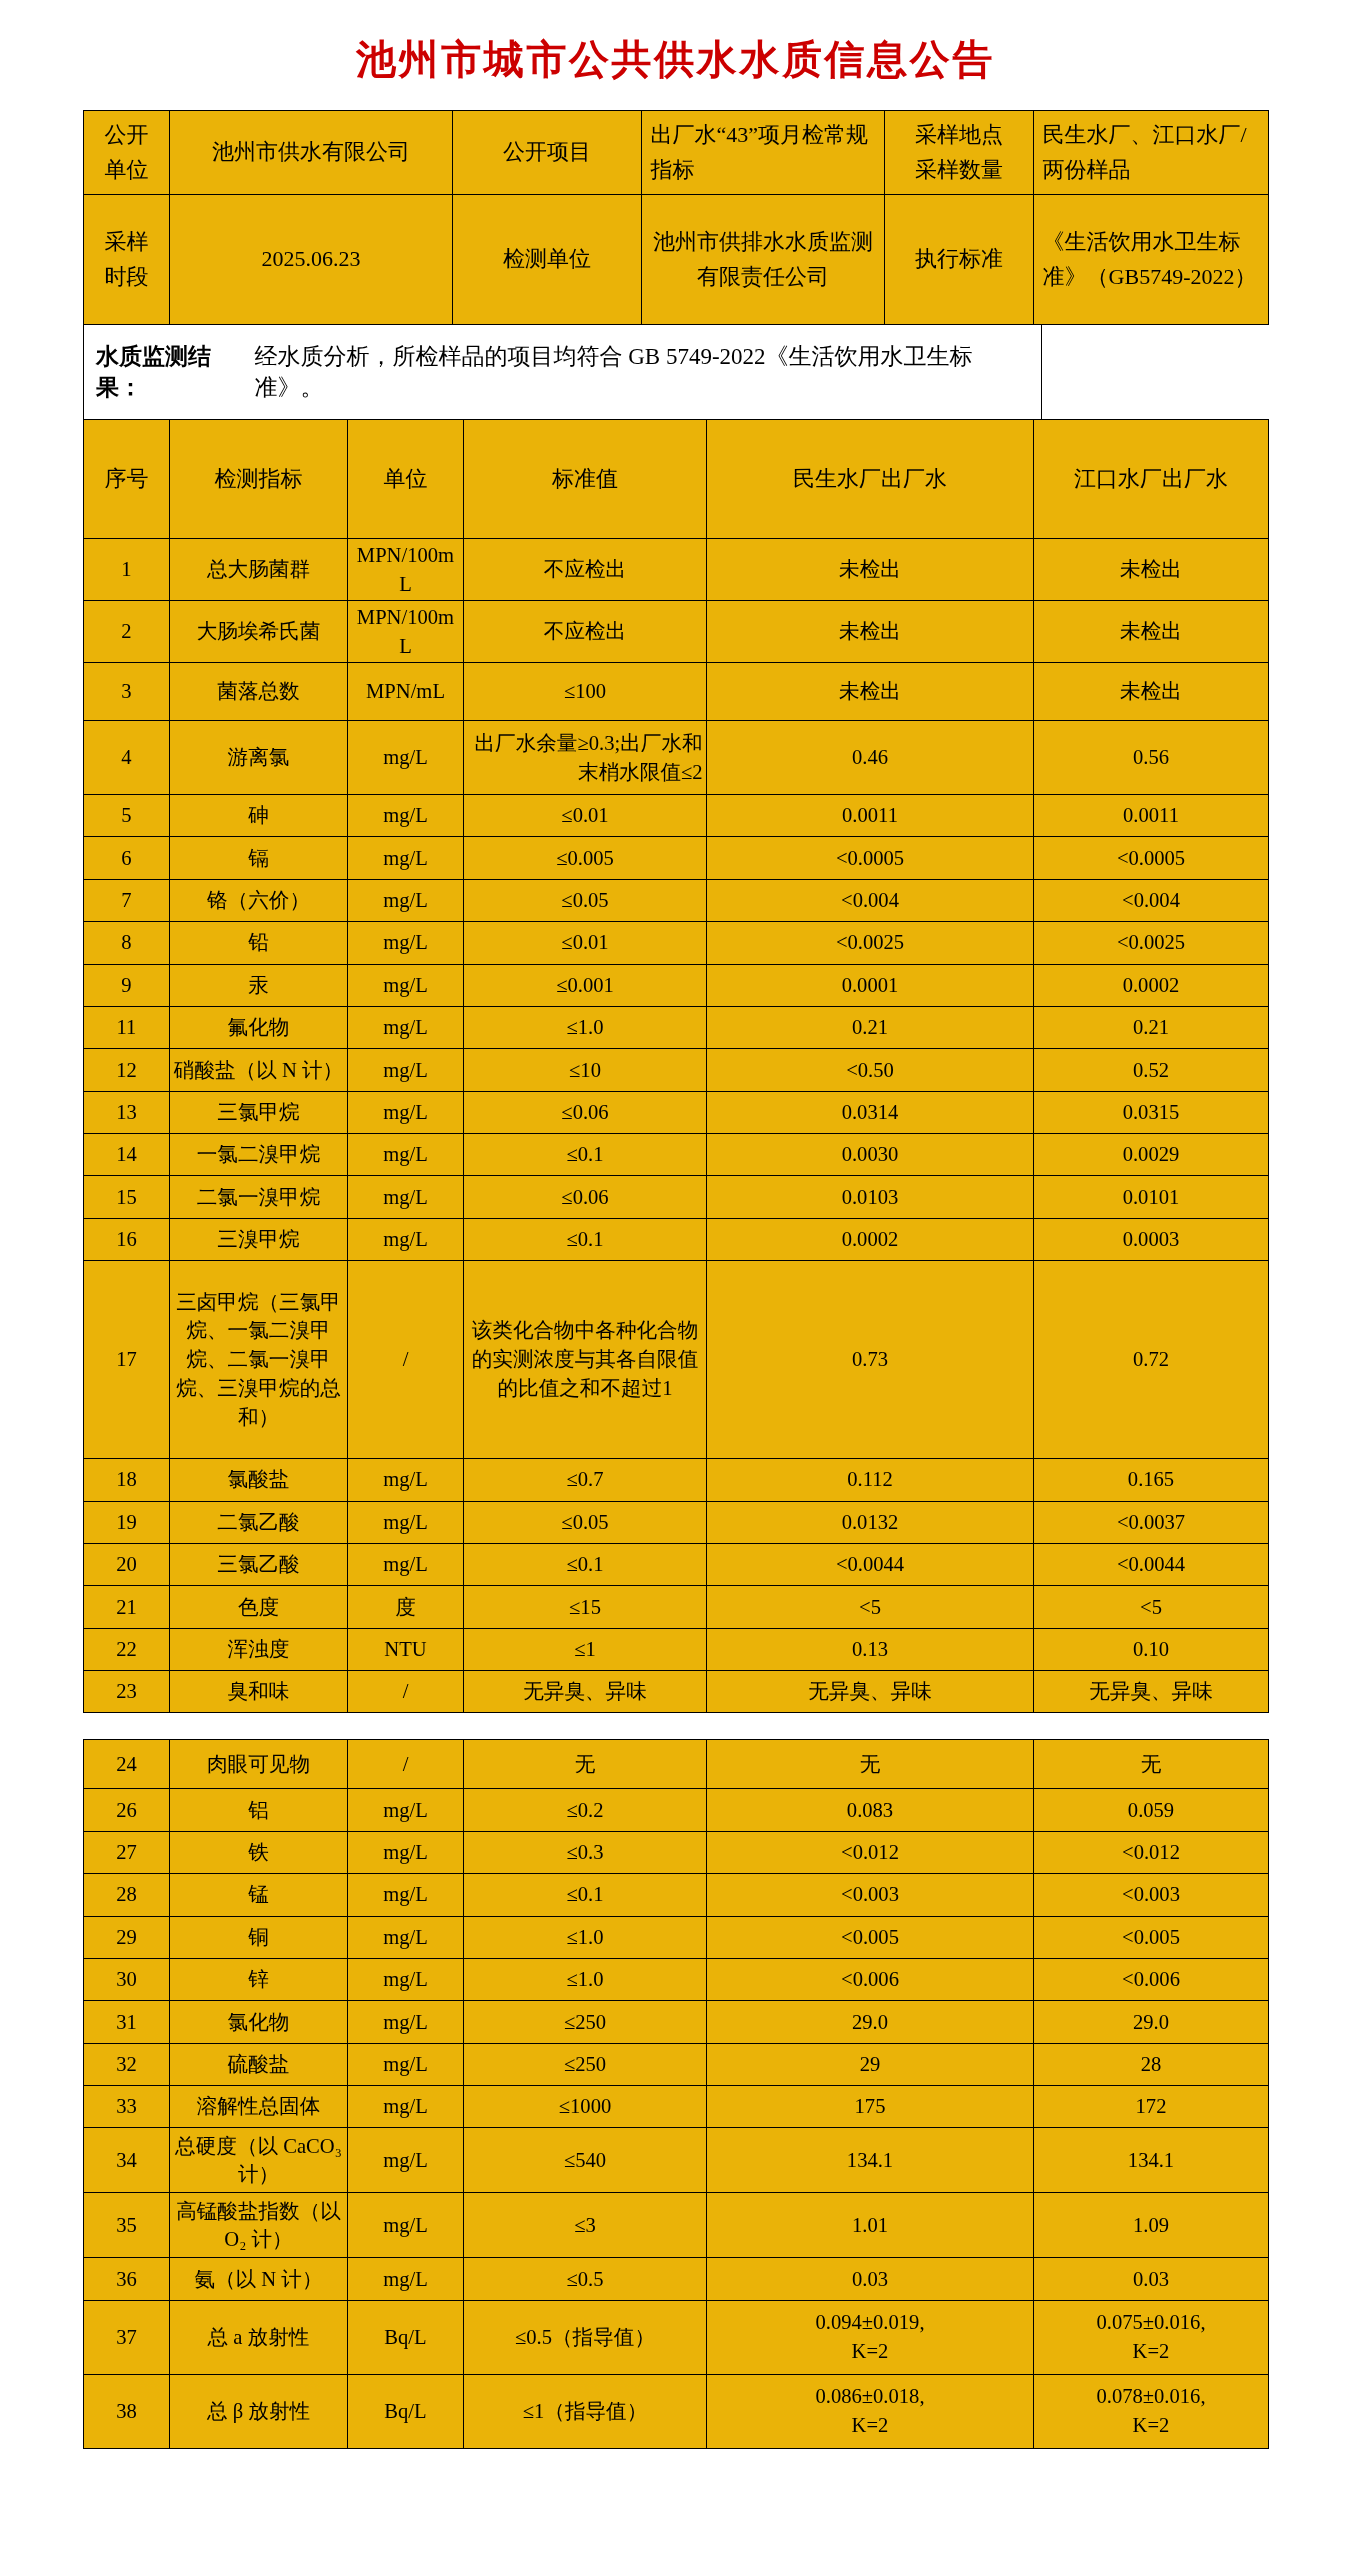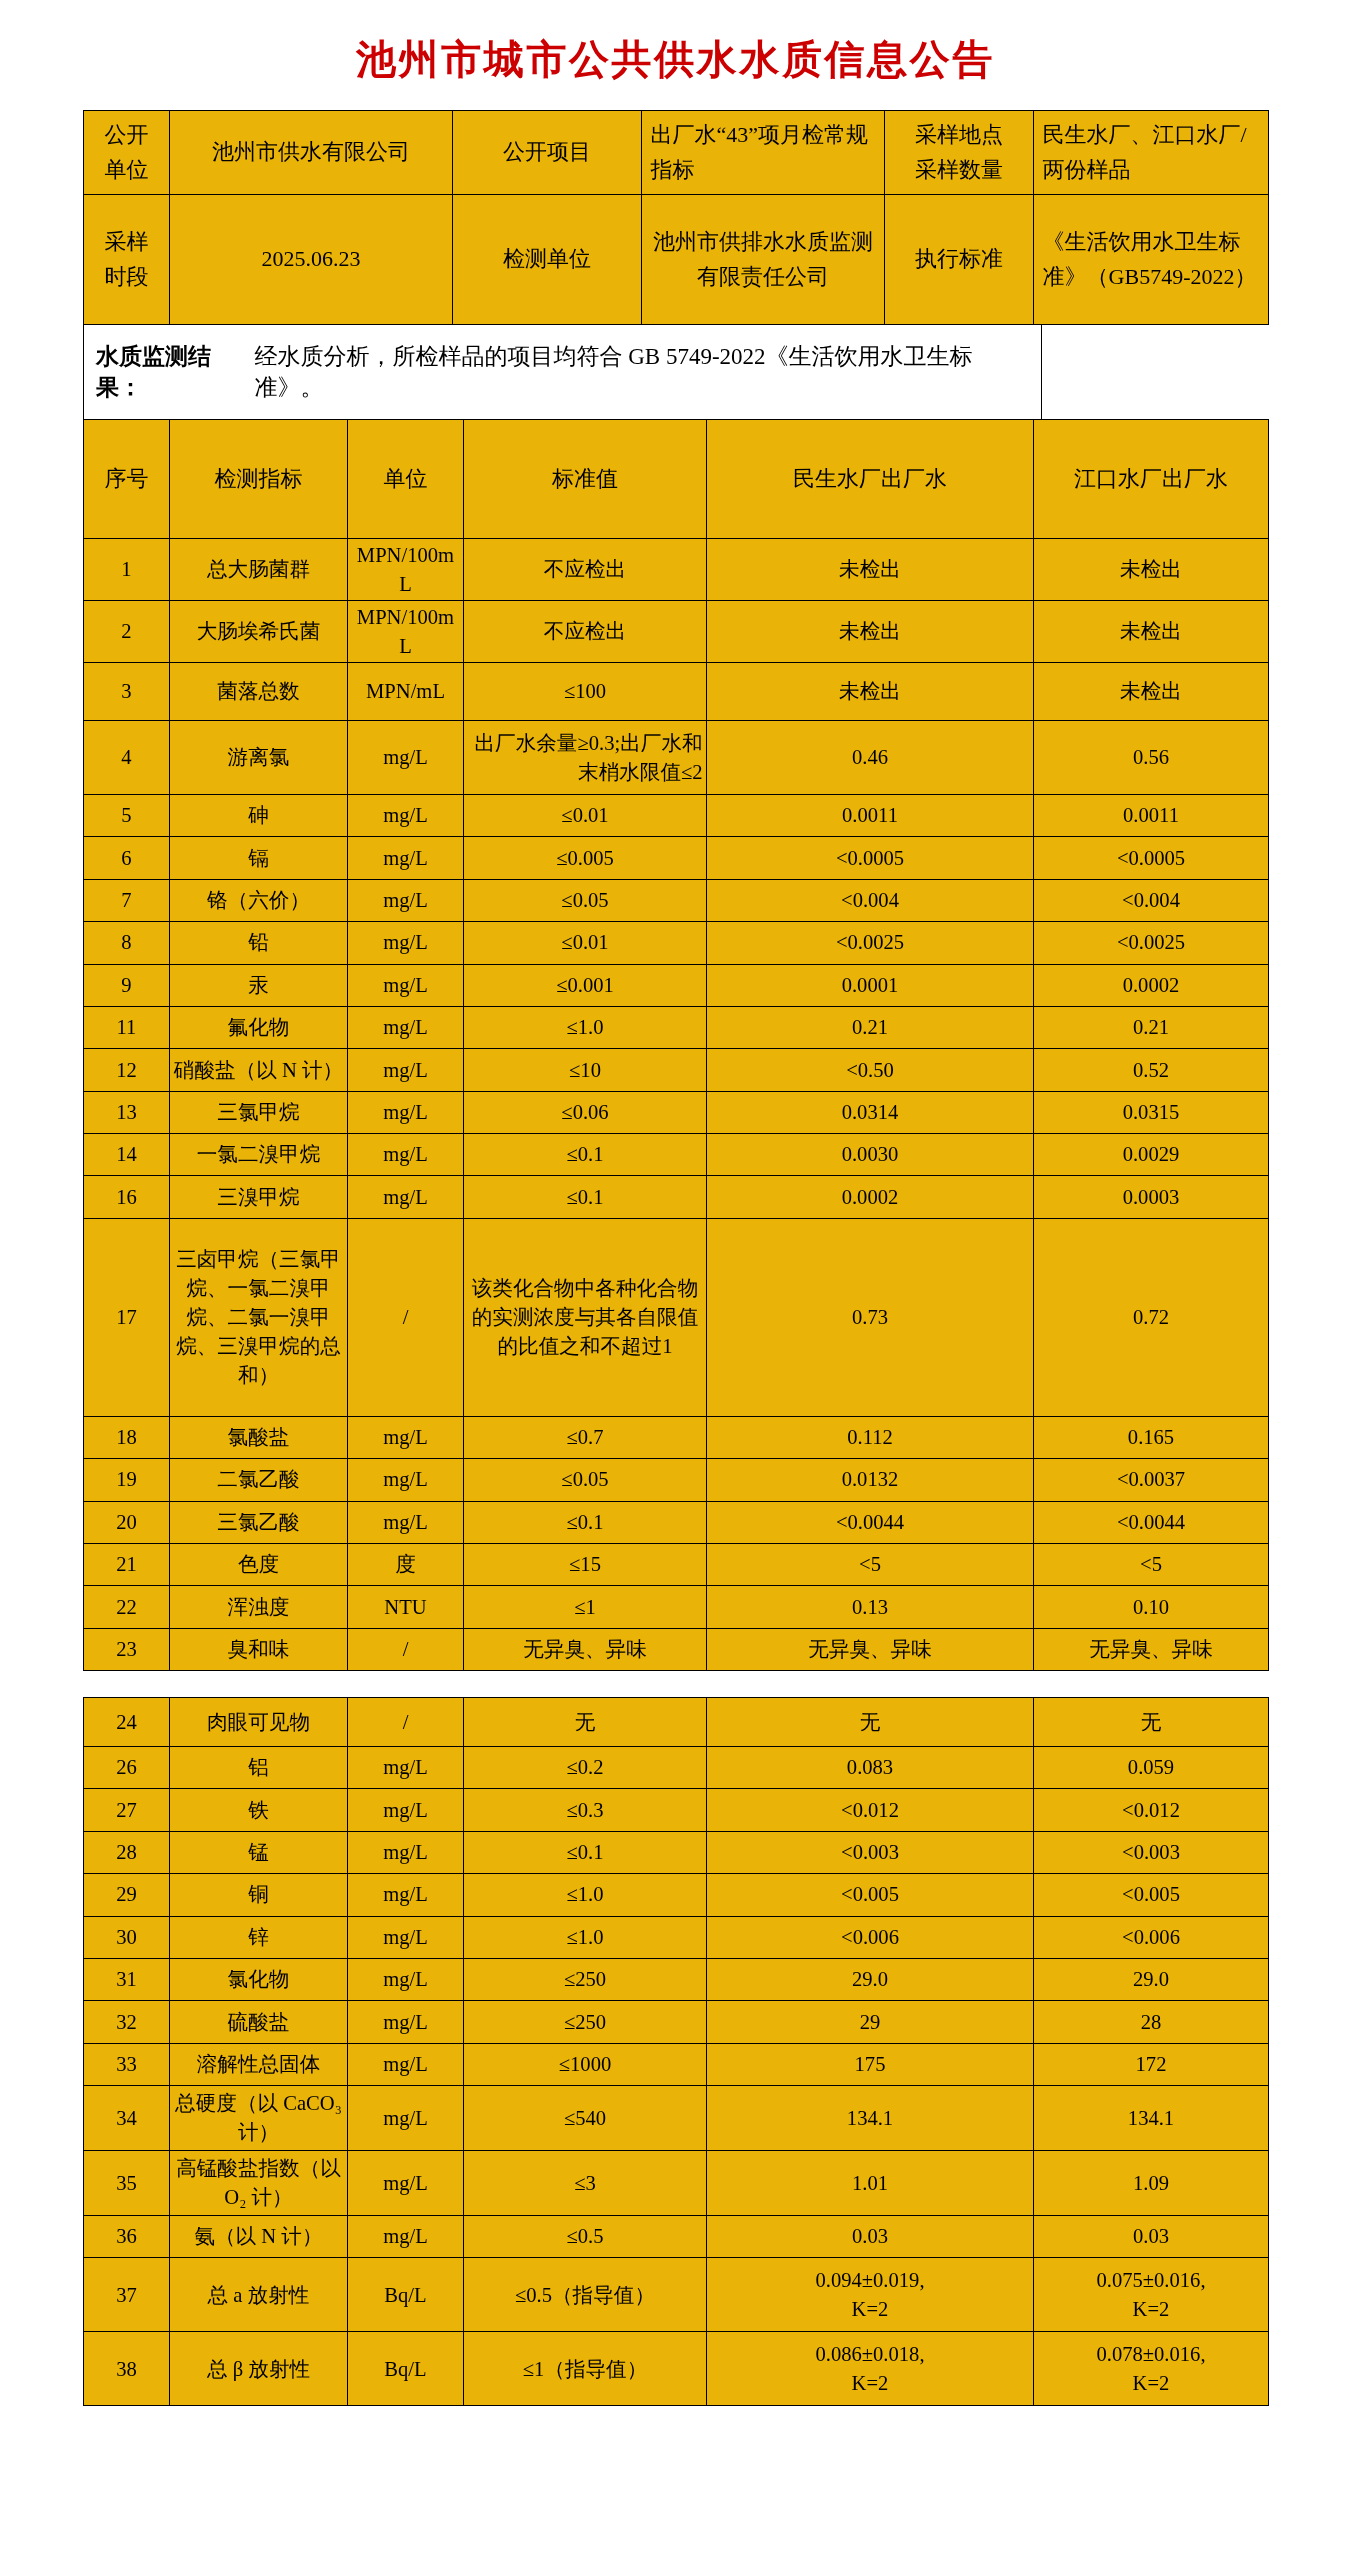--- a/index.html
+++ b/index.html
@@ -207,20 +207,28 @@
         </tr>
         <tr>
           <td class="c-no">14</td>
           <td class="c-ind">一氯二溴甲烷</td>
           <td class="c-unit">mg/L</td>
           <td class="c-std">≤0.1</td>
           <td class="c-val">0.0030</td>
           <td class="c-val">0.0029</td>
         </tr>
         <tr>
+          <td class="c-no">15</td>
+          <td class="c-ind">二氯一溴甲烷</td>
+          <td class="c-unit">mg/L</td>
+          <td class="c-std">≤0.06</td>
+          <td class="c-val">0.0103</td>
+          <td class="c-val">0.0101</td>
+        </tr>
+        <tr>
           <td class="c-no">16</td>
           <td class="c-ind">三溴甲烷</td>
           <td class="c-unit">mg/L</td>
           <td class="c-std">≤0.1</td>
           <td class="c-val">0.0002</td>
           <td class="c-val">0.0003</td>
         </tr>
         <tr style="height: 198px;">
           <td class="c-no">17</td>
           <td class="c-ind spread">三卤甲烷（三氯甲烷、一氯二溴甲烷、二氯一溴甲烷、三溴甲烷的总和）</td>

